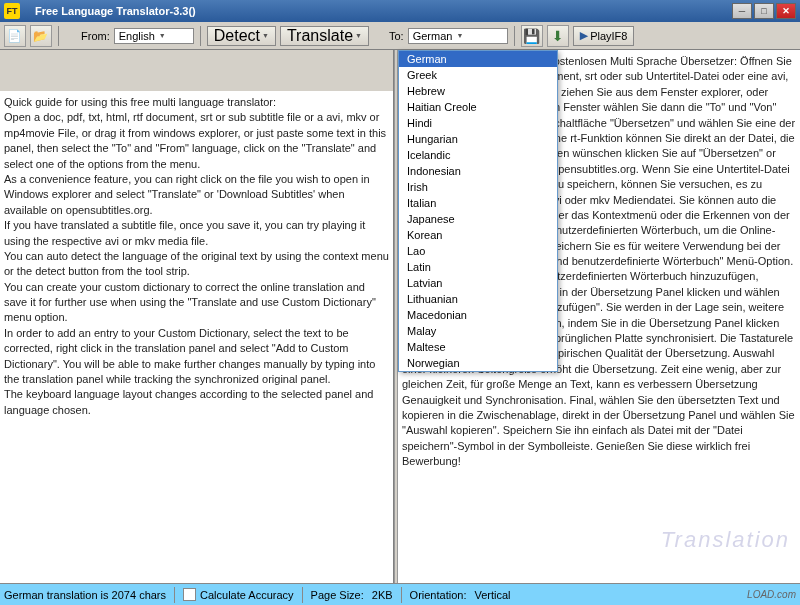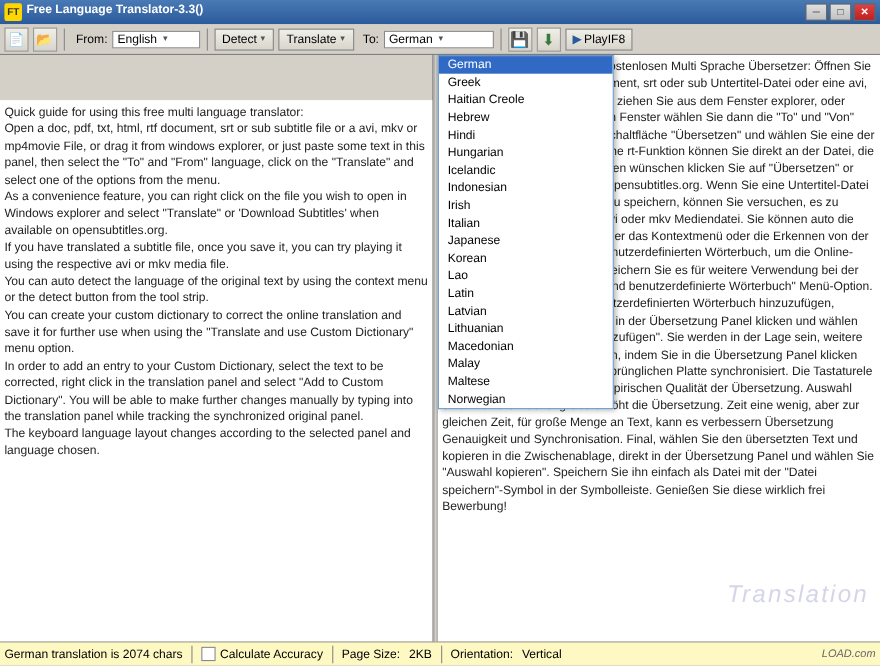--- a/index.html
+++ b/index.html
@@ -17,21 +17,22 @@
       background: linear-gradient(to bottom, #4a7ab5, #2a5a9a);
       color: white;
       height: 22px;
       display: flex;
       align-items: center;
       justify-content: space-between;
       padding: 0 4px;
     }
     .title-bar-left {
       display: flex;
-      gap: 4px;
+      align-items: center;
+      gap: 15px;
     }
     .title-icon {
       width: 16px;
       height: 16px;
       background: #ffd700;
       border-radius: 2px;
       display: flex;
       align-items: center;
       justify-content: center;
       font-size: 9px;
@@ -86,21 +87,21 @@
     }
     .toolbar-separator {
       width: 1px;
       height: 20px;
       background: #888;
       margin: 0 2px;
     }
     .toolbar-label {
       font-size: 11px;
       color: #000;
-      margin-left: 4px;
+      margin-left: 16px;
     }
     .toolbar-dropdown {
       display: flex;
       align-items: center;
       border: 1px solid #888;
       background: white;
       height: 16px;
       padding: 0 4px;
       cursor: pointer;
       min-width: 80px;
@@ -114,21 +115,21 @@
       color: #555;
     }
     .toolbar-dropdown-btn {
       display: flex;
       align-items: center;
       border: 1px solid #888;
       background: linear-gradient(to bottom, #f0f0e8, #d8d4cc);
       height: 20px;
       padding: 0 6px;
       cursor: pointer;
-      font-size: 11px;
+      font-size: 16px;
       gap: 2px;
     }
     .toolbar-dropdown-btn::after {
       content: '▼';
       font-size: 7px;
       color: #555;
     }
     .playif-btn {
       display: flex;
       align-items: center;
@@ -210,21 +211,21 @@
     .dropdown-overlay::-webkit-scrollbar-track {
       background: #f0f0f0;
     }
     .dropdown-overlay::-webkit-scrollbar-thumb {
       background: #c0c0c0;
       border: 1px solid #888;
     }
     
     .status-bar {
       height: 22px;
-      background: #fef9c3;
+      background: #7dd3fc;
       border-top: 1px solid #888;
       display: flex;
       align-items: center;
       padding: 0 4px;
       font-size: 11px;
       gap: 8px;
       justify-content: center;
     }
     .status-item {
       display: flex;
@@ -334,22 +335,22 @@
 Sie können Ihre benutzerdefinierten Wörterbuch, um die Online-Übersetzung korrigieren und speichern Sie es für weitere Verwendung bei der Verwendung des "Übersetzen und benutzerdefinierte Wörterbuch" Menü-Option.
 Um einen Eintrag in Ihrem benutzerdefinierten Wörterbuch hinzuzufügen, wählen Sie den Text sein, direkt in der Übersetzung Panel klicken und wählen Sie "Zu Benutzerwörterbuch hinzufügen". Sie werden in der Lage sein, weitere Änderungen manuell vornehmen, indem Sie in die Übersetzung Panel klicken während die Verfolgung der ursprünglichen Platte synchronisiert.
 Die Tastaturele kann eine optionale Anzeige empirischen Qualität der Übersetzung. Auswahl einer kleineren Seitengröße erhöht die Übersetzung. Zeit eine wenig, aber zur gleichen Zeit, für große Menge an Text, kann es verbessern Übersetzung Genauigkeit und Synchronisation.
 Final, wählen Sie den übersetzten Text und kopieren in die Zwischenablage, direkt in der Übersetzung Panel und wählen Sie "Auswahl kopieren".
 Speichern Sie ihn einfach als Datei mit der "Datei speichern"-Symbol in der Symbolleiste.
 Genießen Sie diese wirklich frei Bewerbung!</div>
 
     <div class="dropdown-overlay" id="lang-dropdown">
     <div class="dropdown-item highlighted">German</div>
         <div class="dropdown-item">Greek</div>
+        <div class="dropdown-item">Hebrew</div>
         <div class="dropdown-item">Haitian Creole</div>
-        <div class="dropdown-item">Hebrew</div>
         <div class="dropdown-item">Hindi</div>
         <div class="dropdown-item">Hungarian</div>
         <div class="dropdown-item">Icelandic</div>
         <div class="dropdown-item">Indonesian</div>
         <div class="dropdown-item">Irish</div>
         <div class="dropdown-item">Italian</div>
         <div class="dropdown-item">Japanese</div>
         <div class="dropdown-item">Korean</div>
         <div class="dropdown-item">Lao</div>
         <div class="dropdown-item">Latin</div>

